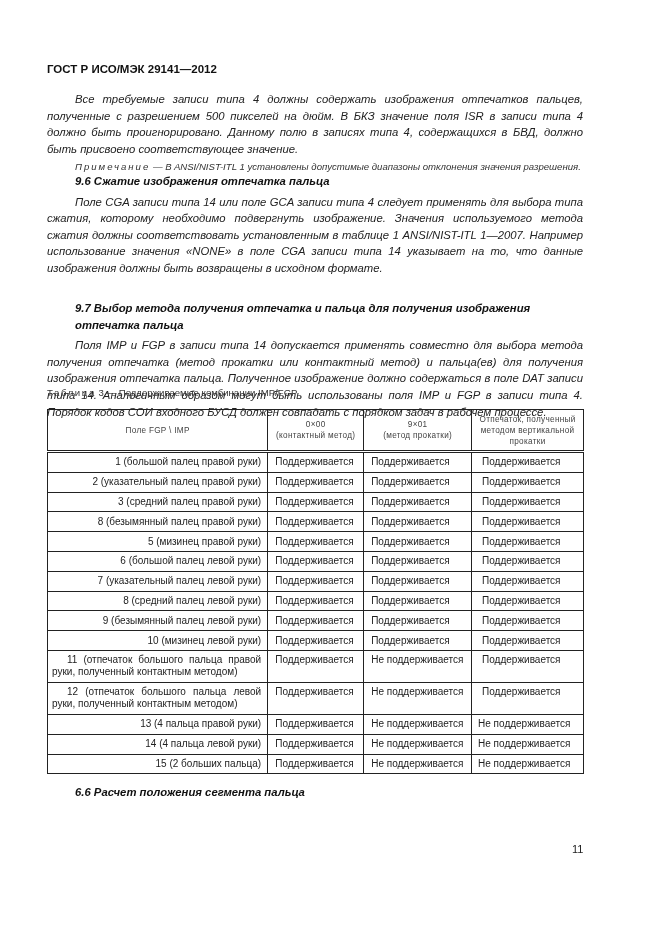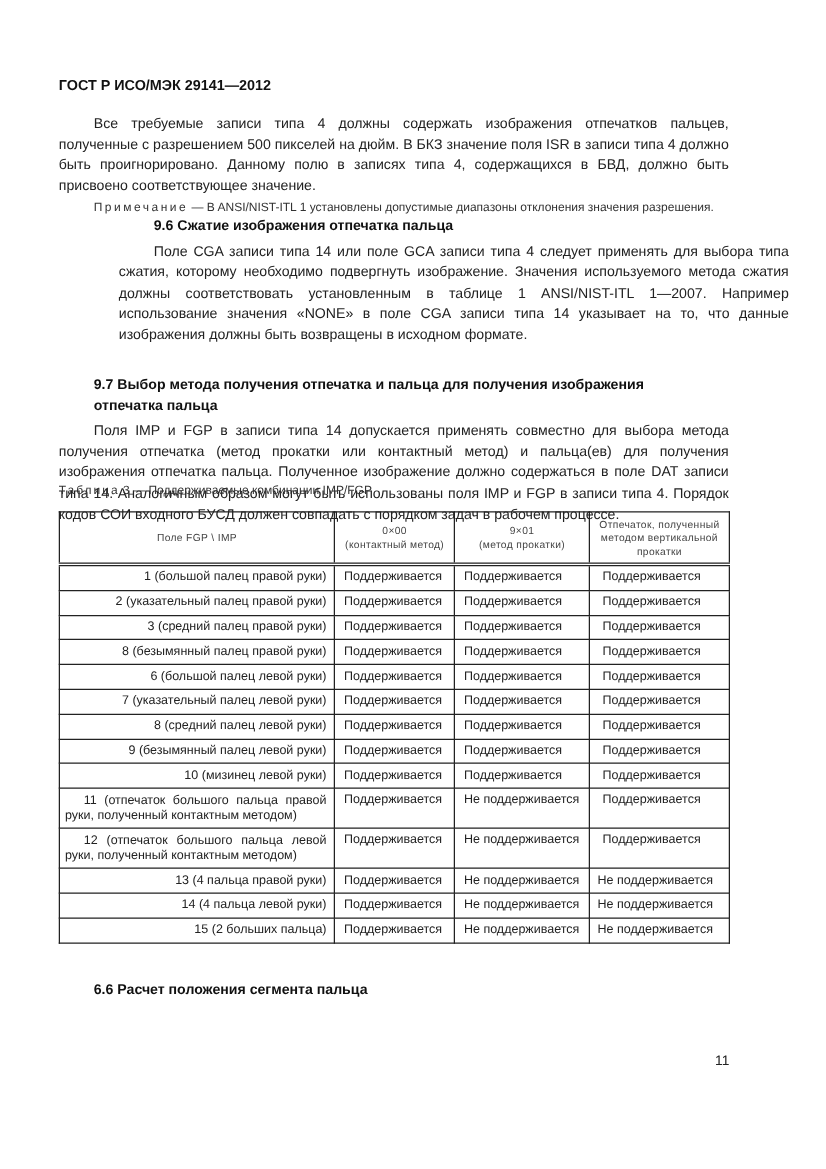--- a/index.html
+++ b/index.html
@@ -10,20 +10,21 @@
   }
   .doc-header {
     position: absolute; left: 47px; width: 536px; top: 63px;
     text-align: left; font-weight: bold; font-size: 11.5px; letter-spacing: 0;
     color: #111;
   }
   .body-text {
     position: absolute; left: 47px; width: 536px;
     font-size: 11.3px; line-height: 16.6px; text-align: justify;
     color: #222;
+    font-style: italic;
   }
   .para { margin: 0; text-indent: 28px; }
   .note {
     margin: 0; text-indent: 28px; font-size: 9.6px; line-height: 14px; color: #333;
   }
   .spaced { letter-spacing: 2px; }
   .heading {
     margin: 0; padding-left: 28px; font-weight: bold; font-size: 11.3px;
     line-height: 16.6px; color: #111; text-align: left;
   }
@@ -57,21 +58,21 @@
 </head>
 <body>
 
 <div class="doc-header">ГОСТ Р ИСО/МЭК 29141—2012</div>
 
 <div class="body-text" style="top:91px;">
   <p class="para">Все требуемые записи типа 4 должны содержать изображения отпечатков пальцев, полученные с разрешением 500 пикселей на дюйм. В БКЗ значение поля ISR в записи типа 4 должно быть проигнорировано. Данному полю в записях типа 4, содержащихся в БВД, должно быть присвоено соответствующее значение.</p>
   <p class="note" style="margin-top:3px;"><span class="spaced">Примечание</span><span> — B ANSI/NIST-ITL 1 установлены допустимые диапазоны отклонения значения разрешения.</span></p>
 </div>
 
-<div class="body-text" style="top:173px;margin-left:48px;">
+<div class="body-text" style="top:173px;">
   <p class="heading">9.6  Сжатие изображения отпечатка пальца</p>
   <p class="para" style="margin-top:4px;">Поле CGA записи типа 14 или поле GCA записи типа 4 следует применять для выбора типа сжатия, которому необходимо подвергнуть изображение. Значения используемого метода сжатия должны соответствовать установленным в таблице 1 ANSI/NIST-ITL 1—2007. Например использование значения «NONE» в поле CGA записи типа 14 указывает на то, что данные изображения должны быть возвращены в исходном формате.</p>
 </div>
 
 <div class="body-text" style="top:300px;">
   <p class="heading" style="padding-right:20px;">9.7  Выбор метода получения отпечатка и пальца для получения изображения отпечатка пальца</p>
   <p class="para" style="margin-top:4px;">Поля IMP и FGP в записи типа 14 допускается применять совместно для выбора метода получения отпечатка (метод прокатки или контактный метод) и пальца(ев) для получения изображения отпечатка пальца. Полученное изображение должно содержаться в поле DAT записи типа 14. Аналогичным образом могут быть использованы поля IMP и FGP в записи типа 4. Порядок кодов СОИ входного БУСД должен совпадать с порядком задач в рабочем процессе.</p>
 </div>
 
 <div class="table-caption"><span class="spaced" style="letter-spacing:1.6px;">Таблица</span><span> 3 — Поддерживаемые комбинации IMP/FGP</span></div>
@@ -105,20 +106,26 @@
       <td class="val single c4">Поддерживается</td>
     </tr>
     <tr>
       <td class="fgp">3 (средний палец правой руки)</td>
       <td class="val single">Поддерживается</td>
       <td class="val single">Поддерживается</td>
       <td class="val single c4">Поддерживается</td>
     </tr>
     <tr>
       <td class="fgp">8 (безымянный палец правой руки)</td>
+      <td class="val single">Поддерживается</td>
+      <td class="val single">Поддерживается</td>
+      <td class="val single c4">Поддерживается</td>
+    </tr>
+    <tr>
+      <td class="fgp">5 (мизинец правой руки)</td>
       <td class="val single">Поддерживается</td>
       <td class="val single">Поддерживается</td>
       <td class="val single c4">Поддерживается</td>
     </tr>
     <tr>
       <td class="fgp">6 (большой палец левой руки)</td>
       <td class="val single">Поддерживается</td>
       <td class="val single">Поддерживается</td>
       <td class="val single c4">Поддерживается</td>
     </tr>

